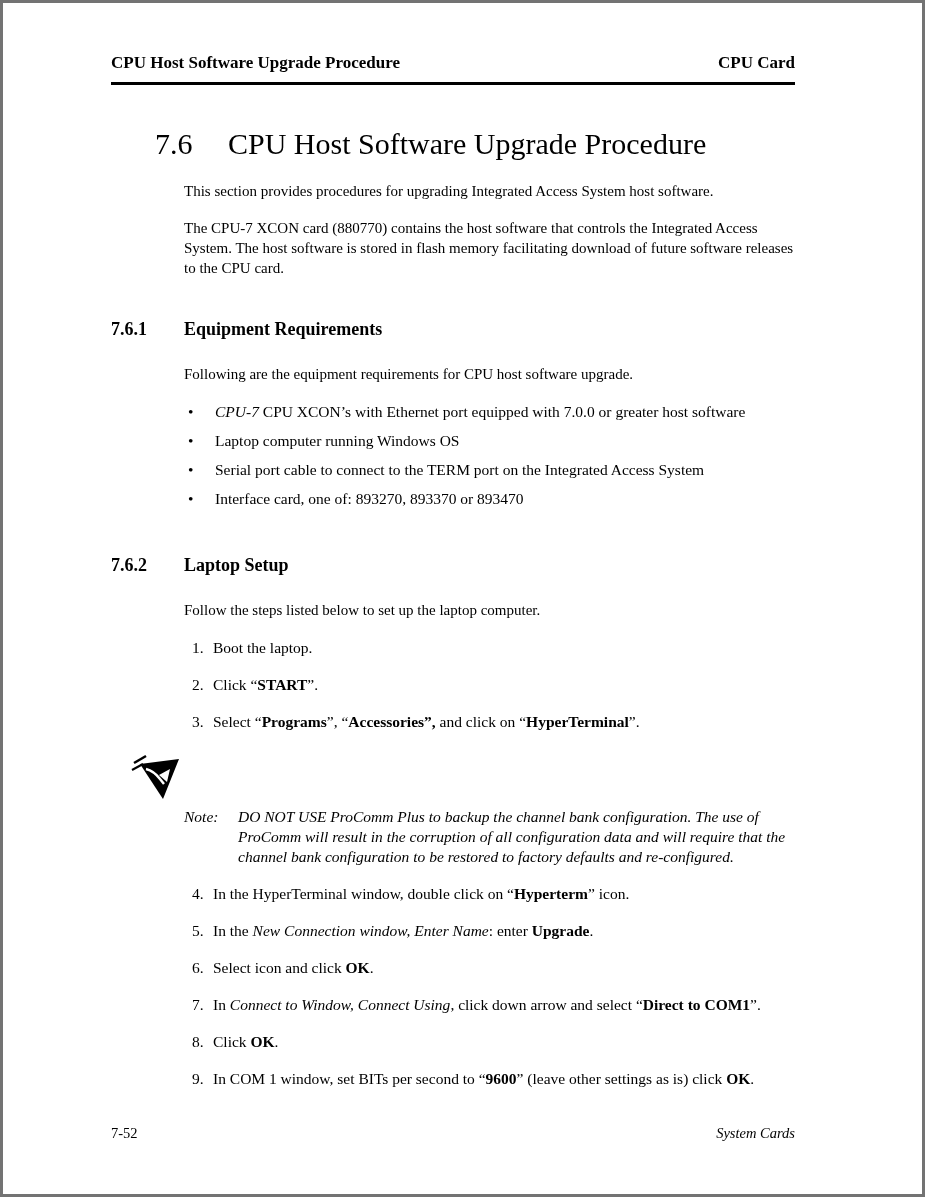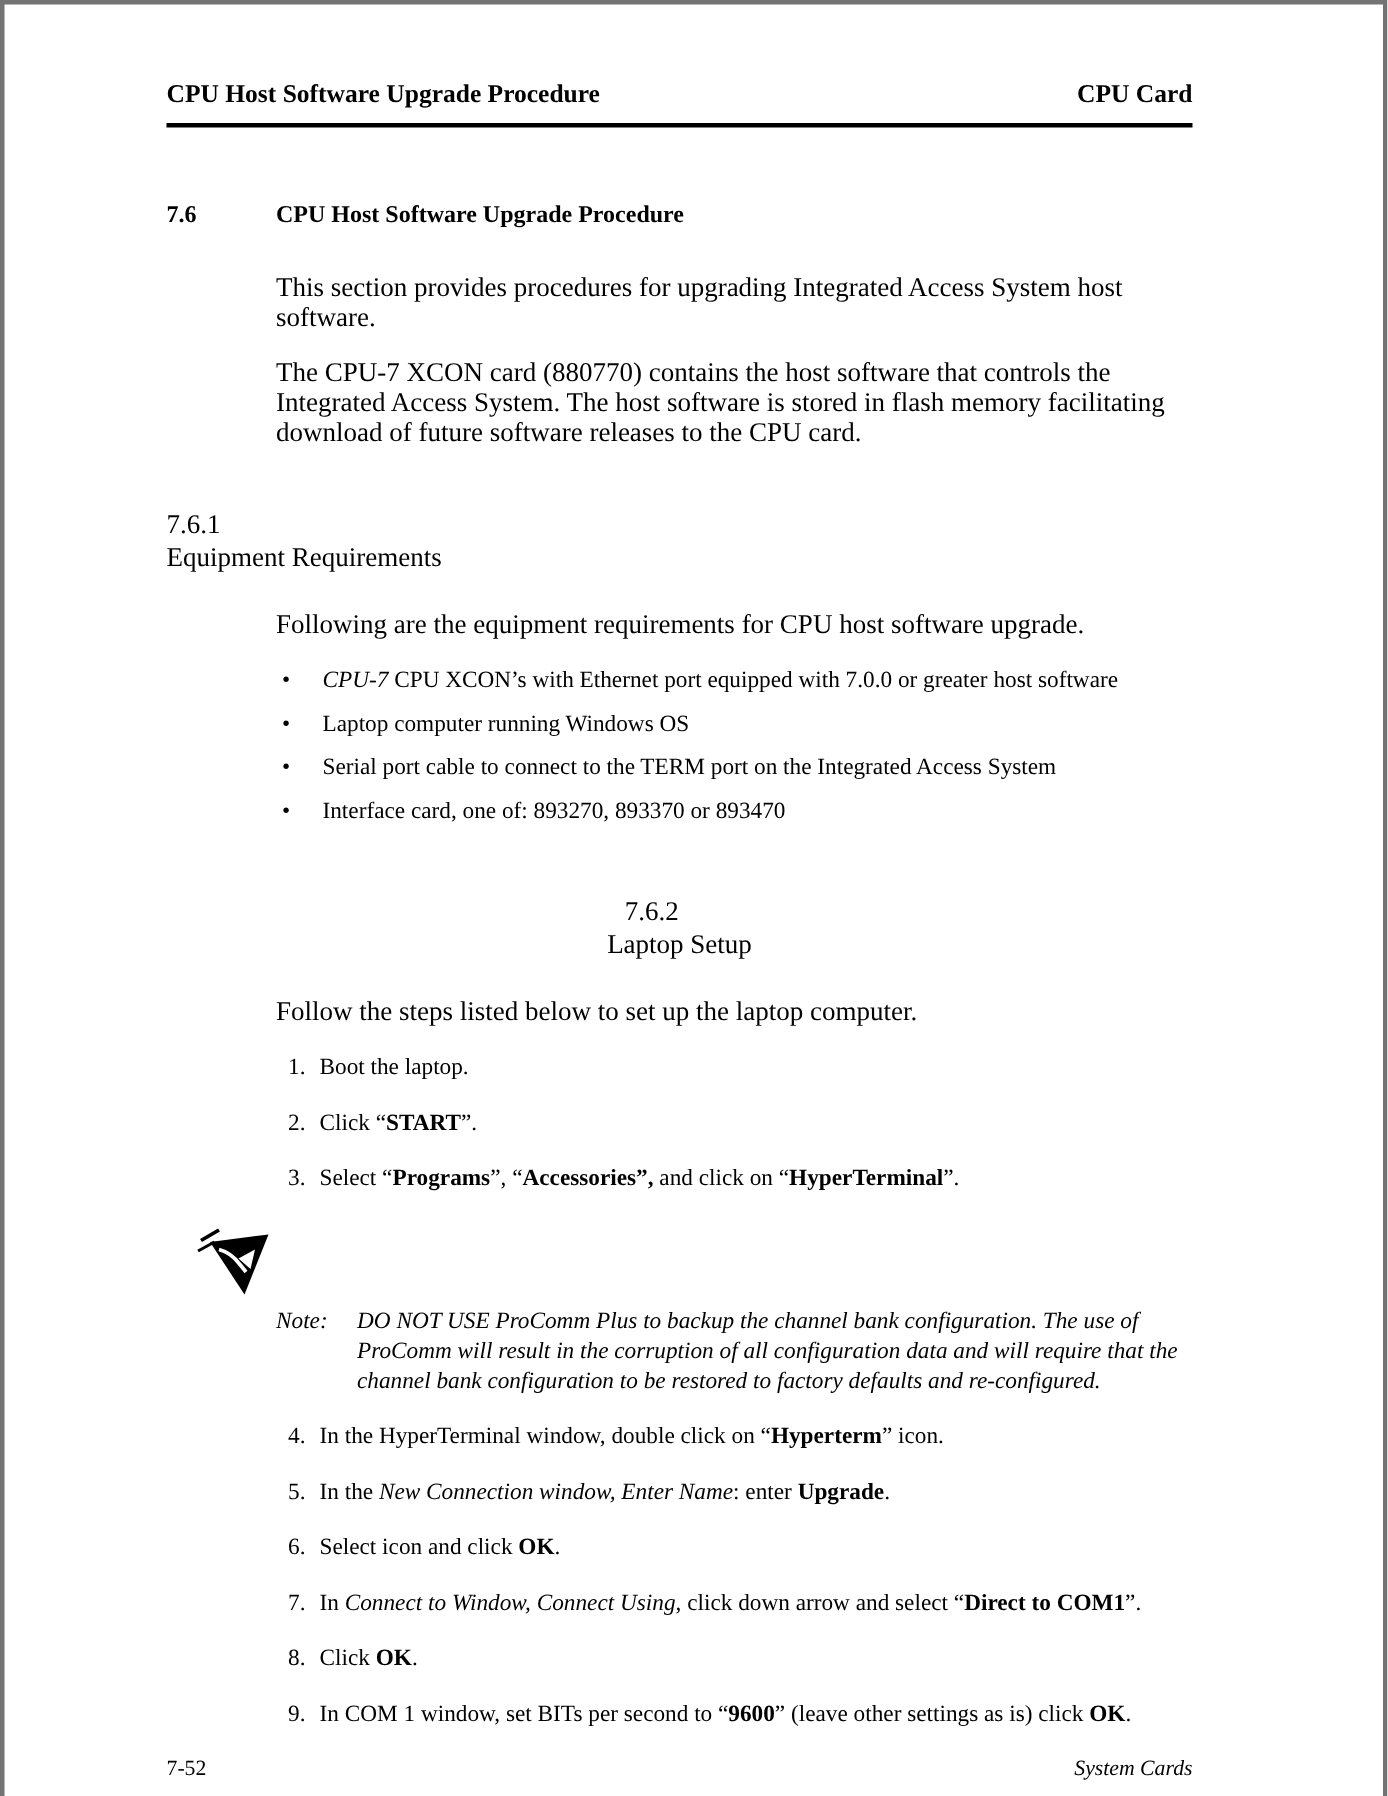--- a/index.html
+++ b/index.html
@@ -31,39 +31,39 @@
   .header-rule {
     border: none;
     border-top: 3px solid #000000;
     margin-top: 9px;
     width: 100%;
   }
   
   .h1-row {
     display: flex;
     margin-top: 44px;
-    font-size: 16px;
-    font-weight: bold;
+    font-size: 30px;
+    font-weight: normal;
     line-height: 30px;
+    margin-left: 44px;
   }
   .h1-num { width: 73px; flex-shrink: 0; }
   .h2-row {
     display: flex;
     font-size: 18px;
-    font-weight: normal;
+    font-weight: bold;
     line-height: 22px;
-    flex-direction: column;
   }
   .h2-num { width: 73px; flex-shrink: 0; }
   .h2-equipment { margin-top: 40px; }
   .h2-laptop { margin-top: 36px; align-items: center; }
   
   .indent { margin-left: 73px; }
   p.body {
-    font-size: 18px;
+    font-size: 15px;
     line-height: 20px;
     margin-top: 22px;
   }
   p.body.tight { margin-top: 17px; }
   p.body.after-h2 { margin-top: 24px; }
   
   .bullet-list { margin-top: 18px; }
   .bullet-item {
     display: flex;
     font-size: 15.5px;

